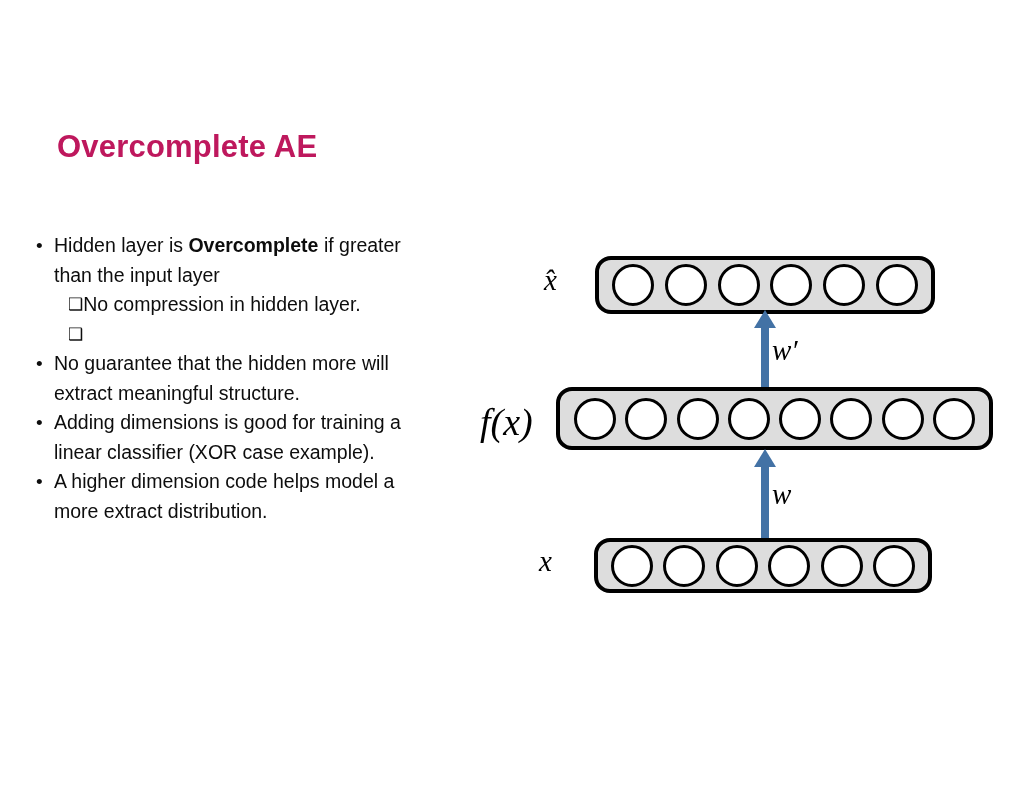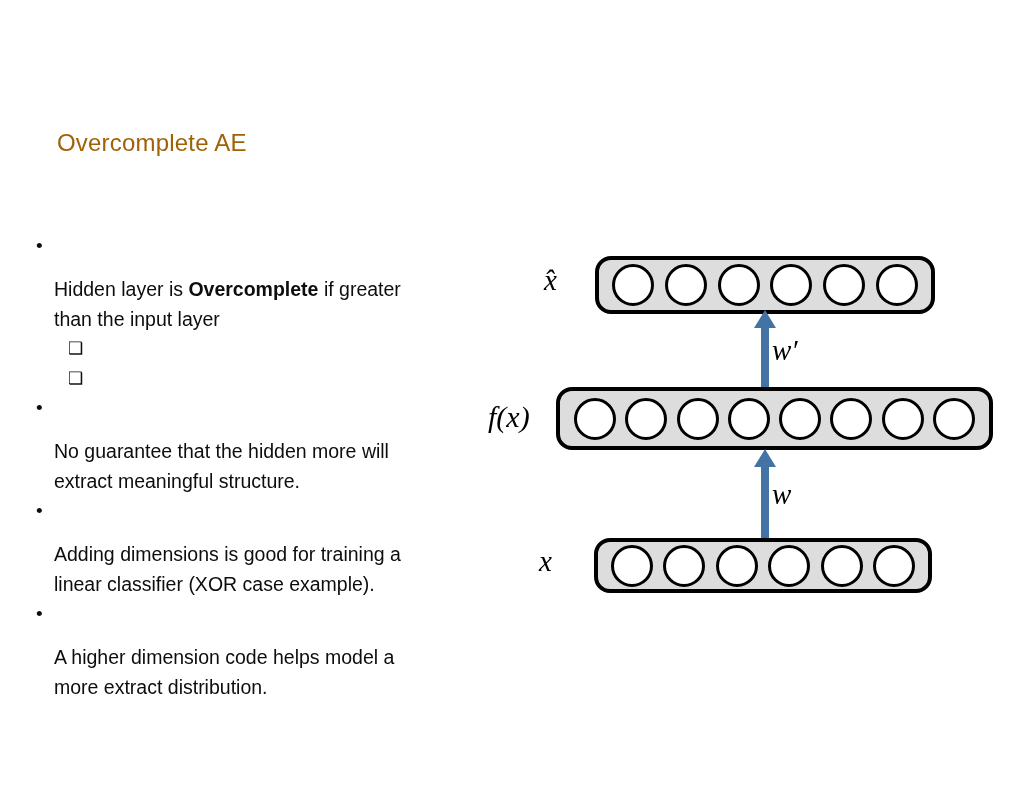--- a/index.html
+++ b/index.html
@@ -14,23 +14,23 @@
     font-family: "Liberation Sans", sans-serif;
     overflow: hidden;
   }
 
   
   #slide-title {
     position: absolute;
     left: 57px;
     top: 129px;
     font-family: "Liberation Sans", sans-serif;
-    font-size: 24px;
-    font-weight: normal;
-    color: #a16207;
+    font-size: 31px;
+    font-weight: bold;
+    color: #be185d;
     letter-spacing: 0.2px;
     white-space: nowrap;
   }
 
   
   #bullet-block {
     position: absolute;
     left: 32px;
     top: 231px;
     width: 400px;
@@ -53,21 +53,20 @@
     text-align: left;
   }
   .bullet-marker-square {
     flex: 0 0 auto;
     font-size: 17px;
     line-height: 29.5px;
     margin-right: 0px;
   }
   .bullet-text {
     flex: 1 1 auto;
-    margin-top: 44px;
   }
   .bullet-text b { font-weight: bold; }
 
   
   #diagram {
     position: absolute;
     left: 460px;
     top: 235px;
     width: 560px;
     height: 380px;
@@ -118,21 +117,21 @@
 
   .layer-label {
     position: absolute;
     font-family: "Liberation Serif", serif;
     font-style: italic;
     font-size: 28px;
     color: #000000;
     white-space: nowrap;
   }
   #label-xhat { left: 84px; top: 29px; font-size: 29px; }
-  #label-fx   { left: 28px; top: 165px; font-size: 30px; }
+  #label-fx   { left: 20px; top: 165px; font-size: 38px; }
   #label-x    { left: 79px; top: 310px; font-size: 29px; }
 
   .weight-label {
     position: absolute;
     font-family: "Liberation Serif", serif;
     font-style: italic;
     font-size: 29px;
     color: #000000;
     white-space: nowrap;
   }
@@ -153,20 +152,21 @@
 
 <div id="bullet-block">
 
   <div class="bullet-row level1">
     <span class="bullet-marker-dot">•</span>
     <span class="bullet-text"><span>Hidden layer is </span><b>Overcomplete</b><span> if greater than the input layer</span></span>
   </div>
 
   <div class="bullet-row level2">
     <span class="bullet-marker-square">❑</span>
+    <span class="bullet-text">No compression in hidden layer.</span>
   </div>
 
   <div class="bullet-row level2">
     <span class="bullet-marker-square">❑</span>
   </div>
 
   <div class="bullet-row level1">
     <span class="bullet-marker-dot">•</span>
     <span class="bullet-text">No guarantee that the hidden more will extract meaningful structure.</span>
   </div>

